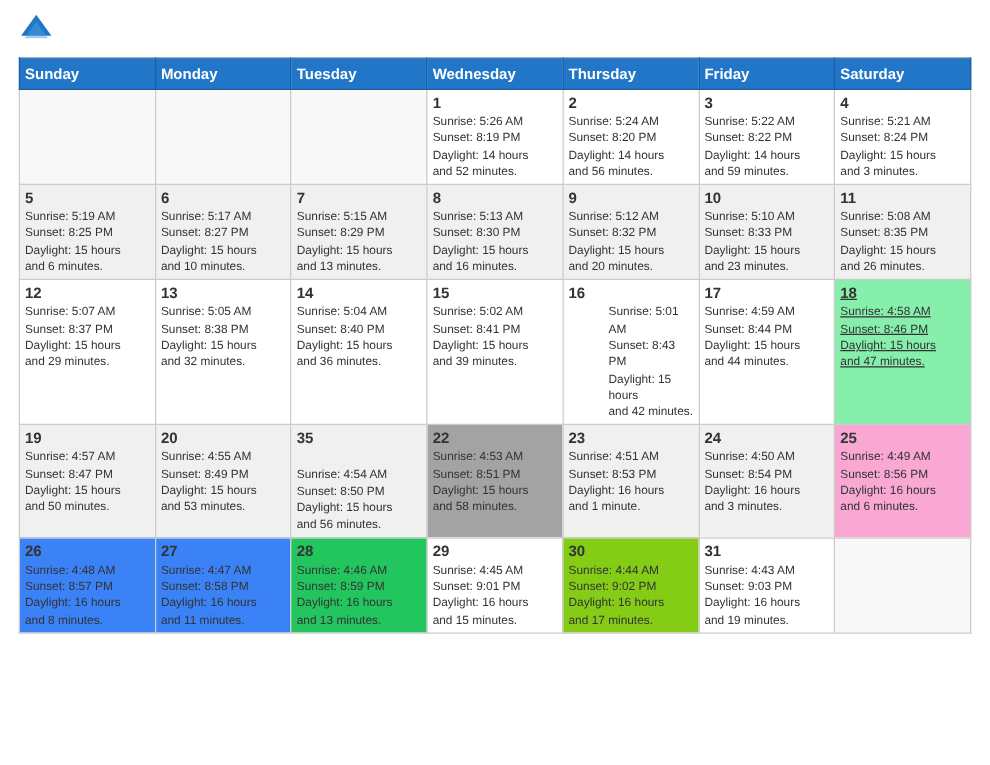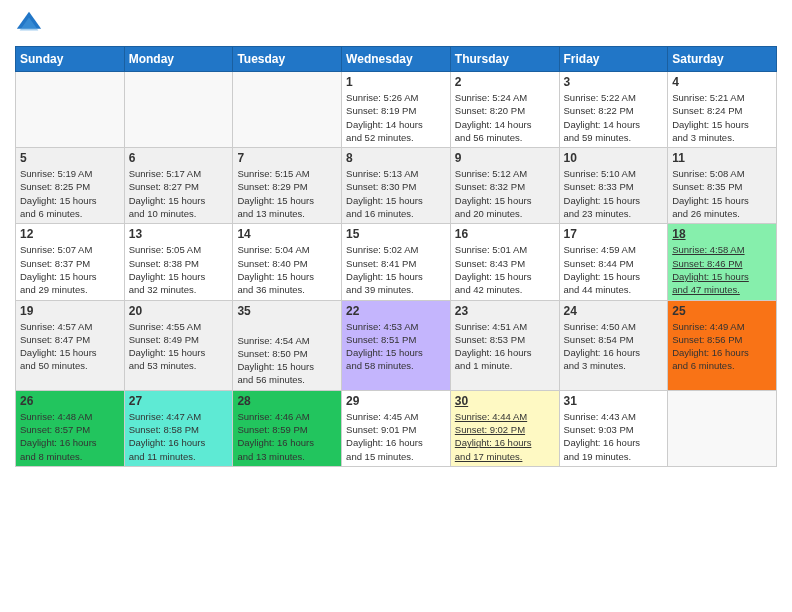--- a/index.html
+++ b/index.html
@@ -234,21 +234,21 @@
           </td>
           <td style="background: rgb(255, 255, 255);">
             <span class="day-number">15</span>
             <div class="day-info" style="white-space: pre-line;">Sunrise: 5:02 AM
 Sunset: 8:41 PM
 Daylight: 15 hours
 and 39 minutes.</div>
           </td>
           <td style="background: rgb(255, 255, 255);">
             <span class="day-number">16</span>
-            <div class="day-info" style="white-space: pre-line;">Sunrise: 5:01 AM
+            <div class="day-info" style="white-space: pre-line; margin-left: 32px;">Sunrise: 5:01 AM
 Sunset: 8:43 PM
 Daylight: 15 hours
 and 42 minutes.</div>
           </td>
           <td style="background: rgb(255, 255, 255);">
             <span class="day-number">17</span>
             <div class="day-info" style="white-space: pre-line;">Sunrise: 4:59 AM
 Sunset: 8:44 PM
 Daylight: 15 hours
 and 44 minutes.</div>
@@ -276,79 +276,79 @@
 Daylight: 15 hours
 and 53 minutes.</div>
           </td>
           <td style="background: rgb(240, 240, 240);">
             <span class="day-number">35</span>
             <div class="day-info" style="white-space: pre-line; margin-top: 16px;">Sunrise: 4:54 AM
 Sunset: 8:50 PM
 Daylight: 15 hours
 and 56 minutes.</div>
           </td>
-          <td style="background: #c4b5fd; margin-left: 16px;">
+          <td style="background: #a3a3a3; margin-left: 16px;">
             <span class="day-number">22</span>
             <div class="day-info" style="white-space: pre-line;">Sunrise: 4:53 AM
 Sunset: 8:51 PM
 Daylight: 15 hours
 and 58 minutes.</div>
           </td>
           <td style="background: rgb(240, 240, 240);">
             <span class="day-number">23</span>
             <div class="day-info" style="white-space: pre-line;">Sunrise: 4:51 AM
 Sunset: 8:53 PM
 Daylight: 16 hours
 and 1 minute.</div>
           </td>
           <td style="background: rgb(240, 240, 240);">
             <span class="day-number">24</span>
             <div class="day-info" style="white-space: pre-line;">Sunrise: 4:50 AM
 Sunset: 8:54 PM
 Daylight: 16 hours
 and 3 minutes.</div>
           </td>
-          <td style="background: #f97316;">
+          <td style="background: #f9a8d4;">
             <span class="day-number">25</span>
             <div class="day-info" style="white-space: pre-line;">Sunrise: 4:49 AM
 Sunset: 8:56 PM
 Daylight: 16 hours
 and 6 minutes.</div>
           </td>
         </tr>
         <tr>
-          <td style="background: #22c55e;">
+          <td style="background: #3b82f6;">
             <span class="day-number">26</span>
             <div class="day-info" style="white-space: pre-line;">Sunrise: 4:48 AM
 Sunset: 8:57 PM
 Daylight: 16 hours
 and 8 minutes.</div>
           </td>
-          <td style="background: #5eead4;">
+          <td style="background: #3b82f6;">
             <span class="day-number">27</span>
             <div class="day-info" style="white-space: pre-line;">Sunrise: 4:47 AM
 Sunset: 8:58 PM
 Daylight: 16 hours
 and 11 minutes.</div>
           </td>
           <td style="background: #22c55e;">
             <span class="day-number">28</span>
             <div class="day-info" style="white-space: pre-line;">Sunrise: 4:46 AM
 Sunset: 8:59 PM
 Daylight: 16 hours
 and 13 minutes.</div>
           </td>
           <td style="background: rgb(255, 255, 255);">
             <span class="day-number">29</span>
             <div class="day-info" style="white-space: pre-line;">Sunrise: 4:45 AM
 Sunset: 9:01 PM
 Daylight: 16 hours
 and 15 minutes.</div>
           </td>
-          <td style="background: #fef9c3; text-decoration: underline;">
+          <td style="background: #84cc16;">
             <span class="day-number">30</span>
             <div class="day-info" style="white-space: pre-line;">Sunrise: 4:44 AM
 Sunset: 9:02 PM
 Daylight: 16 hours
 and 17 minutes.</div>
           </td>
           <td style="background: rgb(255, 255, 255);">
             <span class="day-number">31</span>
             <div class="day-info" style="white-space: pre-line;">Sunrise: 4:43 AM
 Sunset: 9:03 PM

